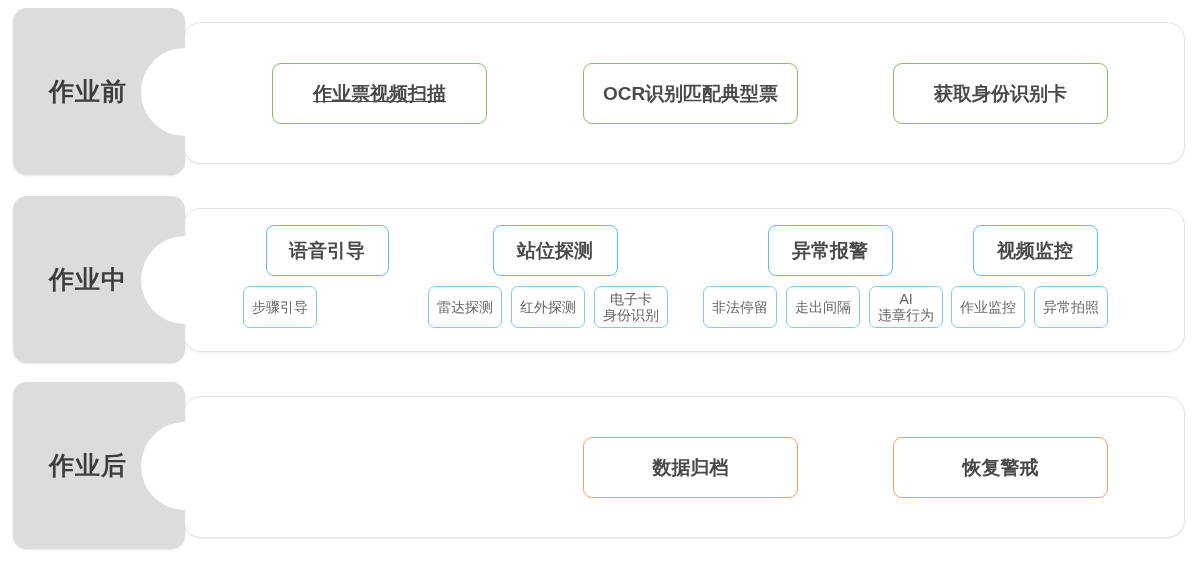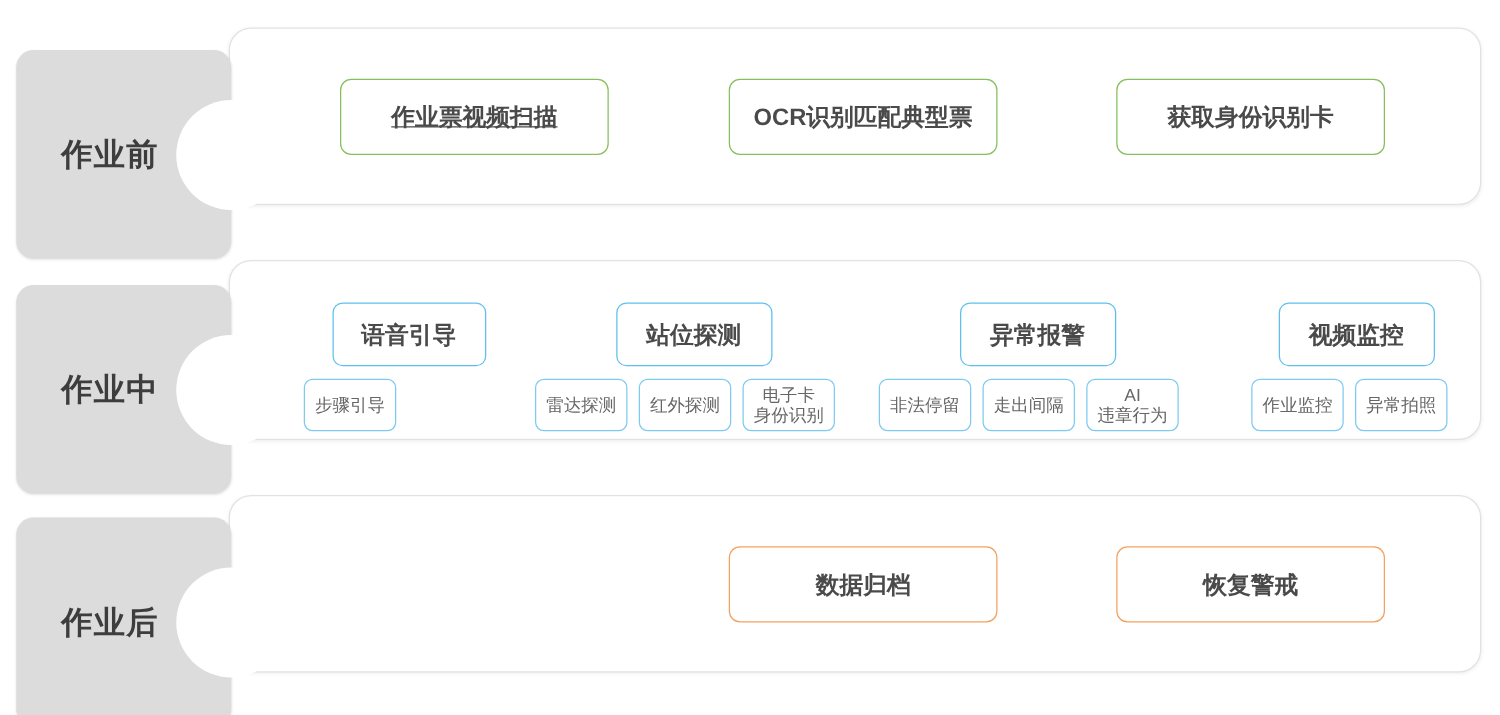--- a/index.html
+++ b/index.html
@@ -21,38 +21,37 @@
     box-shadow:0 1px 3px rgba(0,0,0,.06);
   }
   .stage-2 .panel{height:144px;top:20px;}
   .stage-3 .panel{height:142px;top:22px;}
 
   
   .tab{
     position:absolute;left:13px;top:8px;width:172px;height:167px;
     background:#dcdcdc;border-radius:14px;
     box-shadow:0 1px 2px rgba(0,0,0,.10);
-    margin-top:32px;
   }
   .tab .notch{
     position:absolute;right:-44px;top:50%;transform:translateY(-50%);
     width:88px;height:88px;border-radius:50%;
     background:#ffffff;
   }
   .tab .label{
     position:absolute;left:0;top:0;width:150px;height:100%;
     display:flex;align-items:center;justify-content:center;
     font-size:25px;font-weight:bold;color:#3d3d3d;letter-spacing:1px;
   }
 
   
   .content{
     position:absolute;left:183px;top:22px;width:1002px;height:142px;
   }
-  .stage-2 .content{top:20px;height:144px;margin-top:17px;}
+  .stage-2 .content{top:20px;height:144px;}
 
   
   .bigbox{
     position:absolute;height:61px;width:215px;
     display:flex;align-items:center;justify-content:center;
     background:#fff;border:1.5px solid #88bf5e;border-radius:9px;
     font-size:19px;font-weight:bold;color:#4a4a4a;box-sizing:border-box;
   }
   .stage-3 .bigbox{border-color:#f4a261;}
 
@@ -135,21 +134,21 @@
         <div class="sub">
           <span>走出间隔</span>
         </div>
         <div class="sub">
           <span>AI</span>
           <span class="l2">违章行为</span>
         </div>
       </div>
     </div>
 
-    <div class="group" style="left:818px;top:17px;width:168px;">
+    <div class="group" style="left:768px;top:17px;width:168px;">
       <div class="head" style="width:125px;">视频监控</div>
       <div class="subs" style="left:0;">
         <div class="sub">
           <span>作业监控</span>
         </div>
         <div class="sub">
           <span>异常拍照</span>
         </div>
       </div>
     </div>

